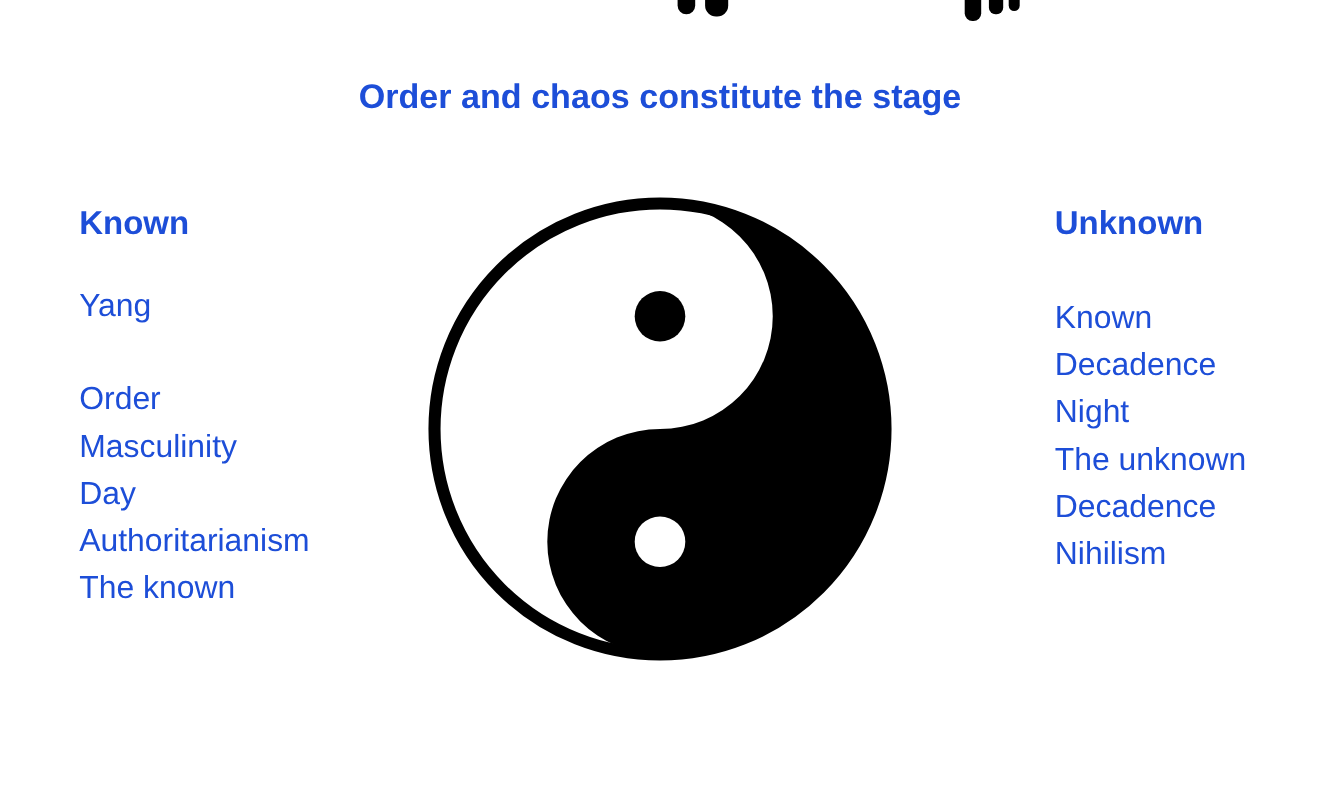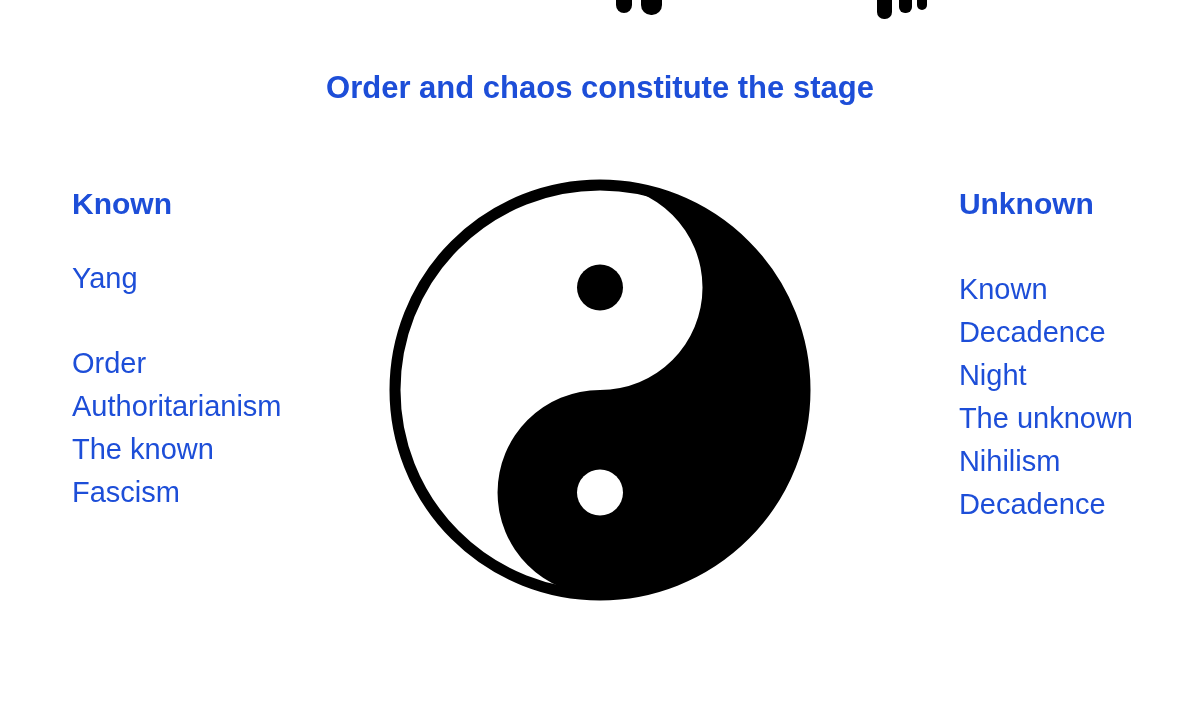--- a/index.html
+++ b/index.html
@@ -72,35 +72,36 @@
   <div class="frag frag-4"></div>
   <div class="frag frag-5"></div>
 
   <div class="title">Order and chaos constitute the stage</div>
 
   <div class="col col-left">
     <div class="col-header">Known</div>
     <div class="primary">Yang</div>
     <div class="items">
       <div>Order</div>
+      <div>Masculinity</div>
+      <div>Day</div>
       <div>Authoritarianism</div>
       <div>The known</div>
-      <div>Fascism</div>
     </div>
   </div>
 
   <div class="col col-right">
     <div class="col-header">Unknown</div>
     <div class="items">
       <div>Known</div>
       <div>Decadence</div>
       <div>Night</div>
       <div>The unknown</div>
+      <div>Decadence</div>
       <div>Nihilism</div>
-      <div>Decadence</div>
     </div>
   </div>
 
   <div class="symbol-wrap">
     <svg width="440" height="440" viewBox="0 0 440 440">
 
       <circle cx="220" cy="220" r="205" fill="#ffffff" stroke="#000000" stroke-width="11"></circle>
 
       <path d="M220,15
                A205,205 0 1 1 220,425

